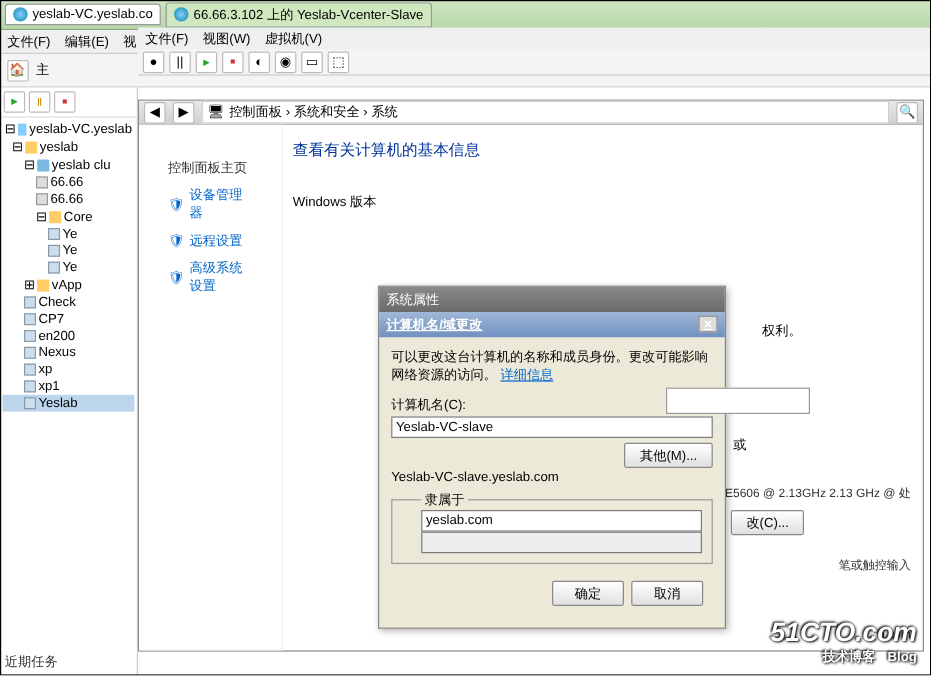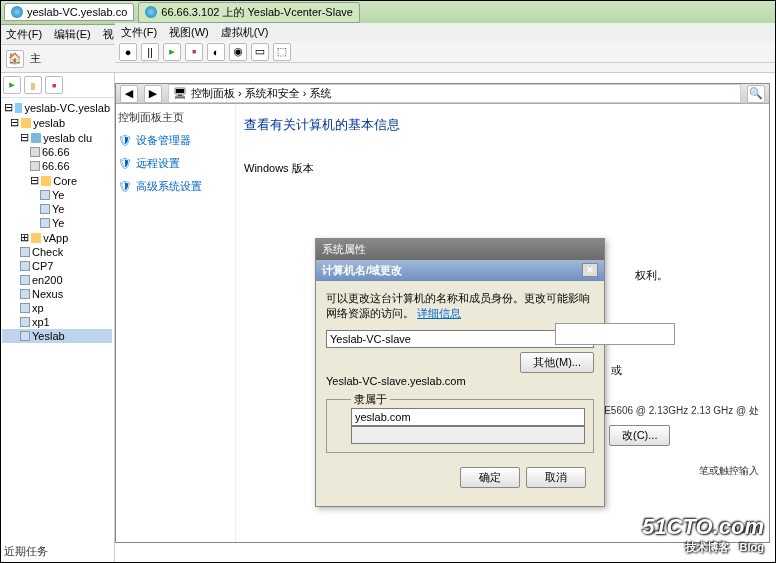--- a/index.html
+++ b/index.html
@@ -33,29 +33,29 @@
 .content { flex: 1; position: relative; background: #fff; }
 
 .inner-window { position: absolute; left: 0; top: -50px; width: 660px; }
 .inner-menubar { background: #eef0f0; height: 18px; display: flex; align-items: center; padding: 0 6px; gap: 12px; }
 .inner-toolbar { background: #f4f4f4; height: 22px; display: flex; align-items: center; padding: 0 4px; gap: 4px; border-bottom: 1px solid #ccc; }
 
 .system-window { position: absolute; left: 0; top: 10px; width: 655px; height: 460px; background: #fff; border: 1px solid #888; }
 .sys-title { background: linear-gradient(#e8e8e8, #d0d0d0); height: 20px; display: flex; align-items: center; padding: 0 4px; gap: 6px; border-bottom: 1px solid #aaa; }
 .sys-addr { background: #fff; border: 1px solid #ccc; padding: 1px 4px; flex: 1; display: flex; align-items: center; gap: 4px; }
 .sys-body { display: flex; height: calc(100% - 20px); }
-.sys-nav { width: 120px; background: #fff; padding: 2px; border-right: 1px solid #eee; }
+.sys-nav { width: 120px; background: #fff; padding: 24px; border-right: 1px solid #eee; }
 .sys-nav-item { color: #0066cc; padding: 4px 0; display: flex; align-items: center; gap: 4px; cursor: pointer; }
 .sys-nav-title { color: #333; padding: 4px 0; }
 .sys-main { flex: 1; padding: 8px; }
 .sys-heading { color: #003399; font-size: 13px; padding: 4px 0; }
 
 .dialog { position: absolute; left: 200px; top: 165px; width: 290px; background: #ece9d8; border: 1px solid #888; box-shadow: 2px 2px 6px rgba(0,0,0,0.3); }
 .dlg-title { background: linear-gradient(#8a8a8a, #6a6a6a); color: #fff; padding: 3px 6px; display: flex; justify-content: space-between; align-items: center; }
-.dlg-sub { background: linear-gradient(#a0b8d8, #7090c0); color: #fff; padding: 3px 6px; display: flex; justify-content: space-between; font-weight: bold; }
+.dlg-sub { background: linear-gradient(#a0b8d8, #7090c0); color: #fff; padding: 3px 6px; display: flex; justify-content: space-between; font-weight: bold; text-decoration: underline; }
 .dlg-body { padding: 10px; }
 .dlg-text { font-size: 11px; line-height: 1.4; margin-bottom: 8px; }
 .dlg-text a { color: #0066cc; text-decoration: underline; }
 .field-label { margin-top: 6px; margin-bottom: 2px; }
 .text-input { width: 100%; border: 1px solid #7a7a7a; padding: 2px 3px; background: #fff; font-size: 11px; }
 .group { border: 1px solid #999; padding: 8px; margin-top: 10px; position: relative; }
 .group-title { position: absolute; top: -8px; left: 24px; background: #ece9d8; padding: 0 3px; }
 .radio-row { display: flex; align-items: center; gap: 4px; margin: 3px 0; }
 .dlg-buttons { display: flex; justify-content: flex-end; gap: 6px; padding: 8px; margin-top: 6px; }
 .win-btn { background: linear-gradient(#fff, #e0e0e0); border: 1px solid #888; padding: 2px 12px; border-radius: 2px; cursor: pointer; min-width: 60px; }
@@ -228,20 +228,21 @@
         <span>系统属性</span>
       </div>
       <div class="dlg-sub">
         <span>计算机名/域更改</span>
         <span class="close-x">✕</span>
       </div>
       <div class="dlg-body">
         <div class="dlg-text">
           <span>可以更改这台计算机的名称和成员身份。更改可能影响网络资源的访问。</span> <a>详细信息</a>
         </div>
+        <div class="field-label">计算机名(C):</div>
         <input class="text-input" value="Yeslab-VC-slave" style="">
         <div style="text-align:right;margin-top:4px">
           <button class="win-btn">其他(M)...</button>
         </div>
         <div style="padding:2px 0">Yeslab-VC-slave.yeslab.com</div>
         <div class="group">
           <span class="group-title">隶属于</span>
           <input class="text-input" style="margin-left: 16px; width: calc(100% - 16px);" value="yeslab.com">
           <input class="text-input" disabled="" style="margin-left: 16px; width: calc(100% - 16px); background: rgb(238, 238, 238);">
         </div>

